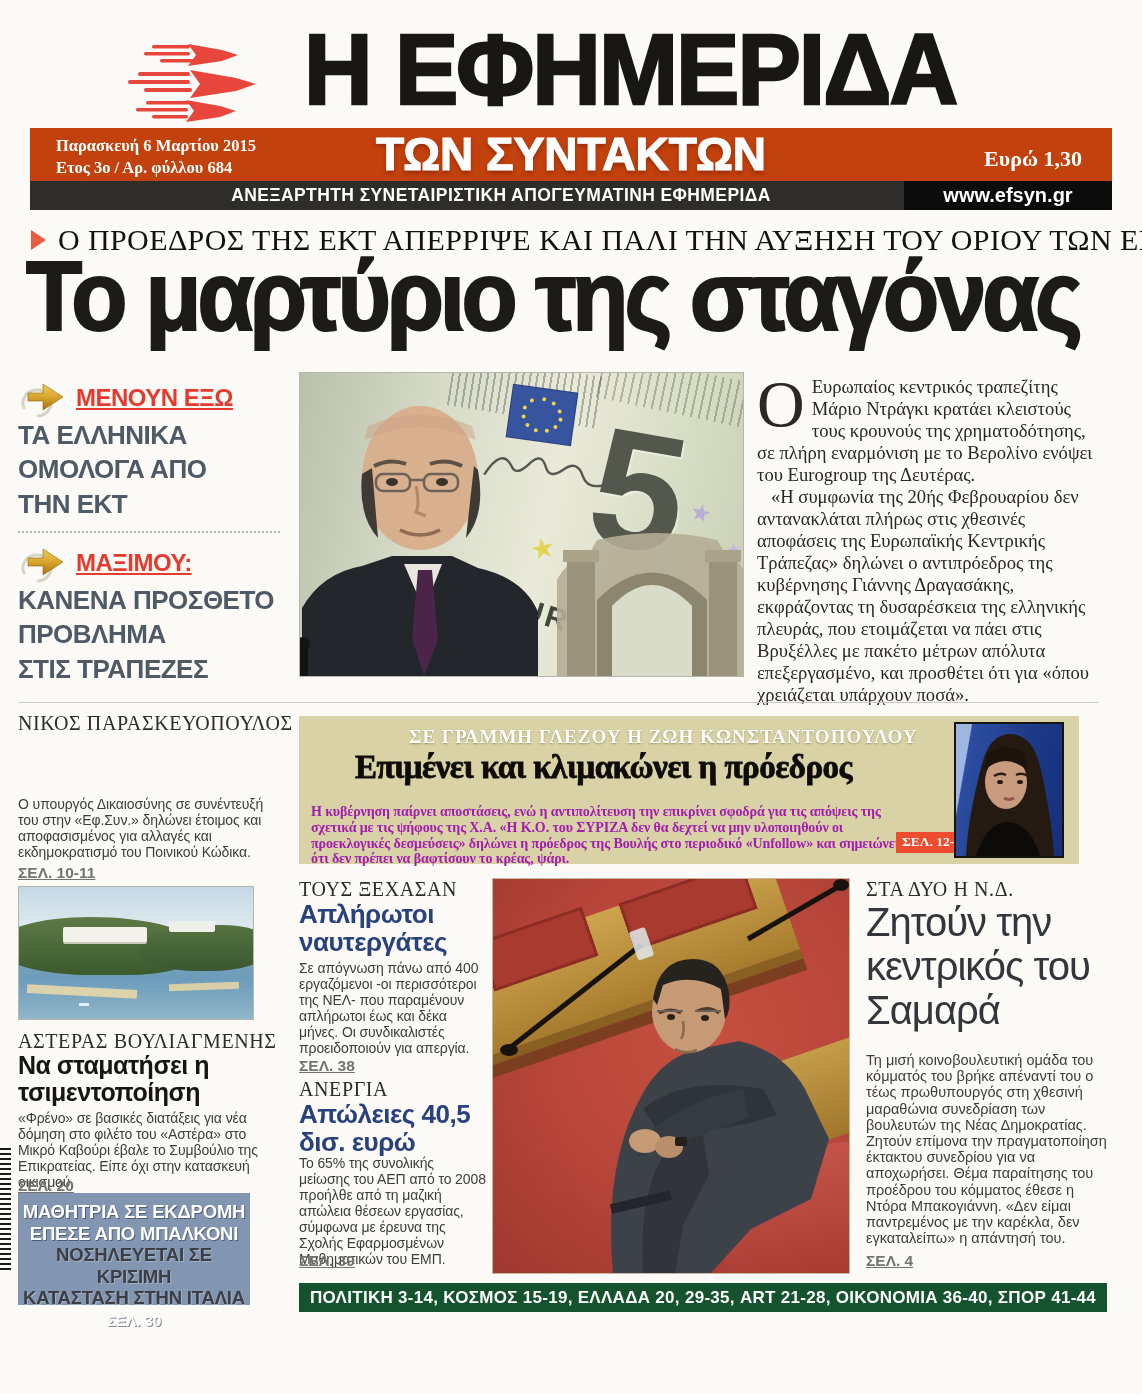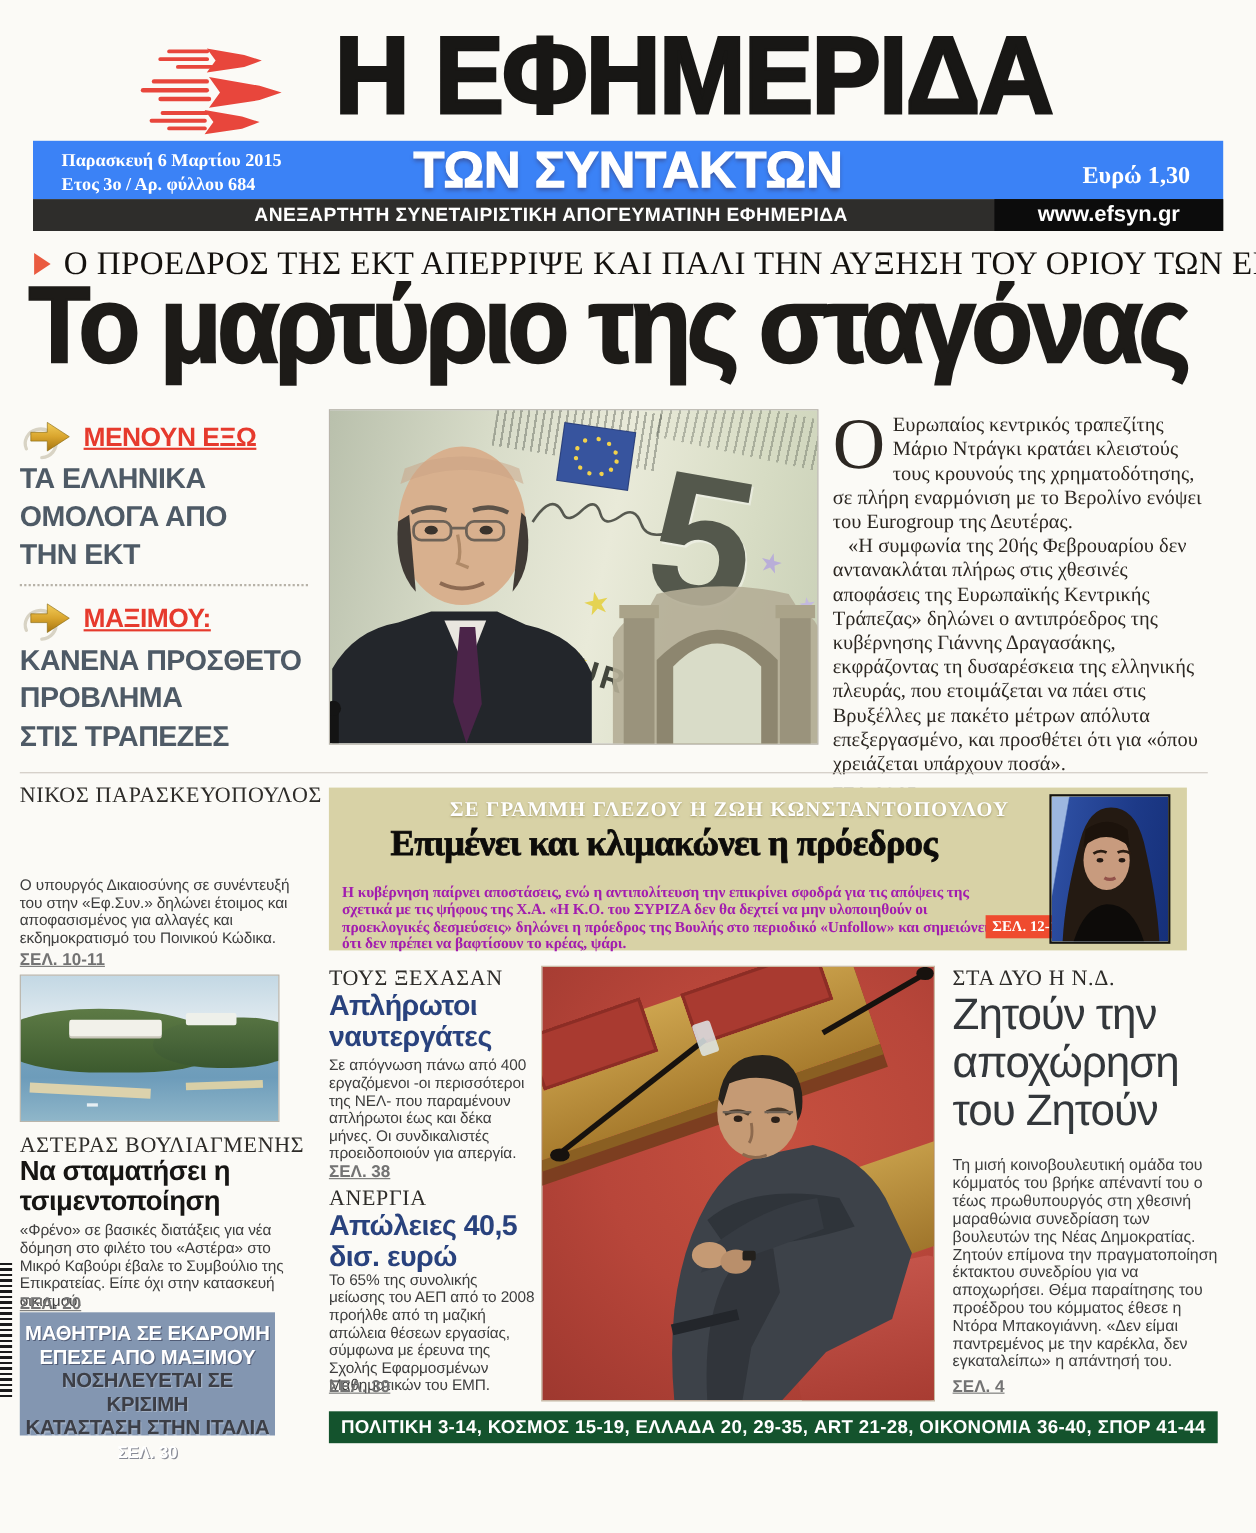--- a/index.html
+++ b/index.html
@@ -3,21 +3,21 @@
 <meta charset="utf-8">
 <style>
   html,body{margin:0;padding:0;background:#e9e7e2;}
   .page{position:relative;width:1142px;height:1394px;margin:0 auto;background:#fbfaf6;
         font-family:"Liberation Sans",sans-serif;overflow:hidden;}
   .abs{position:absolute;}
 
   
   .mast-title{font-weight:bold;font-size:95px;letter-spacing:-2px;color:#181715;
               -webkit-text-stroke:2.5px #181715;transform:scaleY(1.05);transform-origin:top left;line-height:1;}
-  .redband{background:#3b82f6;}
+  .redband{background:#c2410c;}
   .dateblock{color:#fff;font-family:"Liberation Serif",serif;font-weight:bold;font-size:16.5px;line-height:1.35;}
   .mast-sub{color:#fff;font-weight:bold;font-size:46px;letter-spacing:0px;text-align:center;
             -webkit-text-stroke:1.2px #fff;text-shadow:0 3px 4px rgba(60,0,0,.35);line-height:53px;}
   .price{color:#fff;font-family:"Liberation Serif",serif;font-weight:bold;font-size:22px;}
   .blackband{background:#2e2d2b;}
   .tagline{color:#fff;font-weight:bold;font-size:17.5px;letter-spacing:.4px;text-align:center;line-height:29px;}
   .webblock{background:#0c0c0c;color:#fff;font-weight:bold;font-size:20px;text-align:center;line-height:29px;}
 
   
   .kicker{font-family:"Liberation Serif",serif;font-size:30px;color:#14110e;letter-spacing:.4px;white-space:nowrap;}
@@ -230,21 +230,21 @@
     <div class="abs" style="left:60px;top:116px;width:10px;height:3px;background:#fff;opacity:.8"></div>
   </div>
 
   <div class="abs sec" style="left:18px;top:1030px">ΑΣΤΕΡΑΣ ΒΟΥΛΙΑΓΜΕΝΗΣ</div>
   <div class="abs hl" style="left:18px;top:1052px;width:256px">Να σταματήσει η τσιμεντοποίηση</div>
   <div class="abs bodytxt" style="left:18px;top:1110px;width:252px">«Φρένο» σε βασικές διατάξεις για νέα δόμηση στο φιλέτο του «Αστέρα» στο Μικρό Καβούρι έβαλε το Συμβούλιο της Επικρατείας. Είπε όχι στην κατασκευή οικισμού.</div>
   <div class="abs ref" style="left:18px;top:1177px">ΣΕΛ. 20</div>
 
   <div class="abs bluebox" style="left:18px;top:1193px;width:232px;height:104px;padding-top:8px">
     <div class="l white">ΜΑΘΗΤΡΙΑ ΣΕ ΕΚΔΡΟΜΗ</div>
-    <div class="l white">ΕΠΕΣΕ ΑΠΟ ΜΑΞΙΜΟΥ</div>
+    <div class="l white">ΕΠΕΣΕ ΑΠΟ ΜΠΑΛΚΟΝΙ</div>
     <div class="l darkl">ΝΟΣΗΛΕΥΕΤΑΙ ΣΕ ΚΡΙΣΙΜΗ</div>
     <div class="l darkl">ΚΑΤΑΣΤΑΣΗ ΣΤΗΝ ΙΤΑΛΙΑ</div>
     <div class="l white" style="font-size:15.5px;margin-top:1px">ΣΕΛ. 30</div>
   </div>
 
   <div class="abs barcode" style="left:0;top:1148px;width:11px;height:124px"></div>
 
   <div class="abs beige" style="left:299px;top:716px;width:780px;height:148px">
     <div class="abs band-kicker" style="left:110px;top:10px">ΣΕ ΓΡΑΜΜΗ ΓΛΕΖΟΥ Η ΖΩΗ ΚΩΝΣΤΑΝΤΟΠΟΥΛΟΥ</div>
     <div class="abs band-hl" style="left:56px;top:33px">Επιμένει και κλιμακώνει η πρόεδρος</div>
@@ -300,19 +300,19 @@
       <path d="M150 394 q-4 -70 16 -110 q16 -30 44 -28 l6 40 -26 50 -8 48 Z" fill="#31353b"></path>
       <path d="M250 210 q-50 8 -96 44 l-10 24 q56 -18 112 -40 z" fill="#363b42"></path>
       <ellipse cx="152" cy="262" rx="16" ry="12" fill="#c59a74"></ellipse>
       <ellipse cx="176" cy="268" rx="14" ry="11" fill="#b98f6b"></ellipse>
       <rect x="182" y="258" width="12" height="9" rx="2" fill="#23201c"></rect>
       <path d="M118 330 l60 -14" stroke="#23262b" stroke-width="10"></path>
     </svg>
   </div>
 
   <div class="abs sec" style="left:866px;top:878px">ΣΤΑ ΔΥΟ Η Ν.Δ.</div>
-  <div class="abs rc-hl" style="left:866px;top:900px;width:252px">Ζητούν την αποχώρηση του Ζητούν</div>
+  <div class="abs rc-hl" style="left:866px;top:900px;width:252px">Ζητούν την κεντρικός του Σαμαρά</div>
   <div class="abs rc-body" style="left:866px;top:1052px;width:252px">Τη μισή κοινοβουλευτική ομάδα του κόμματός του βρήκε απέναντί του ο τέως πρωθυπουργός στη χθεσινή μαραθώνια συνεδρίαση των βουλευτών της Νέας Δημοκρατίας. Ζητούν επίμονα την πραγματοποίηση έκτακτου συνεδρίου για να αποχωρήσει. Θέμα παραίτησης του προέδρου του κόμματος έθεσε η Ντόρα Μπακογιάννη. «Δεν είμαι παντρεμένος με την καρέκλα, δεν εγκαταλείπω» η απάντησή του.</div>
   <div class="abs ref" style="left:866px;top:1252px">ΣΕΛ. 4</div>
 
   <div class="abs footerbar" style="left:299px;top:1283px;width:808px;height:29px">ΠΟΛΙΤΙΚΗ 3-14,  ΚΟΣΜΟΣ 15-19,  ΕΛΛΑΔΑ 20, 29-35,  ART 21-28,  ΟΙΚΟΝΟΜΙΑ 36-40,  ΣΠΟΡ 41-44</div>
 
 </div>
 
 </body></html>

